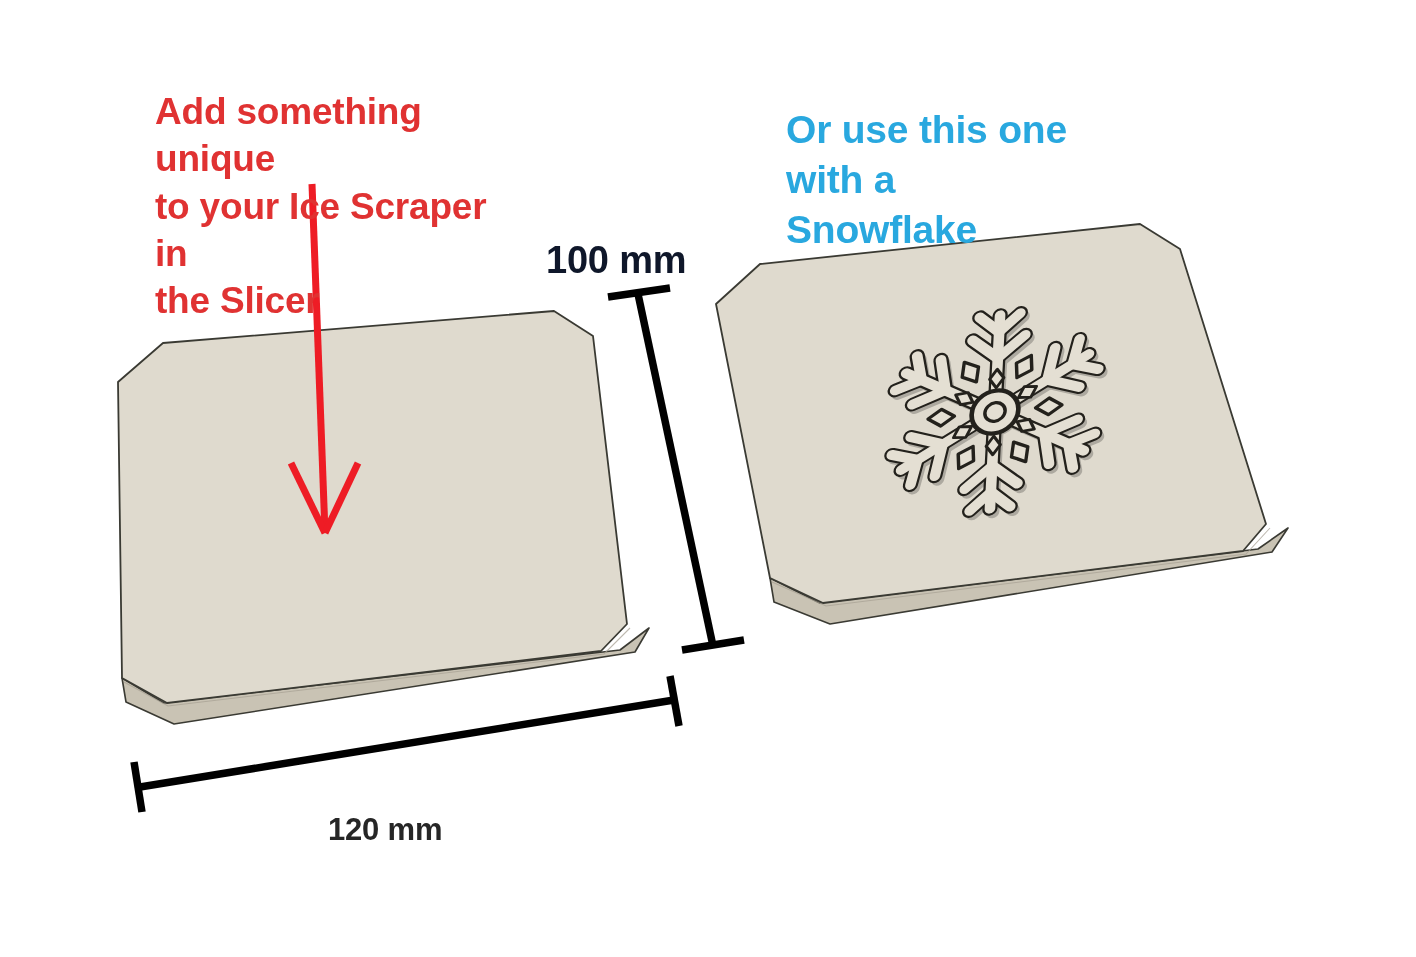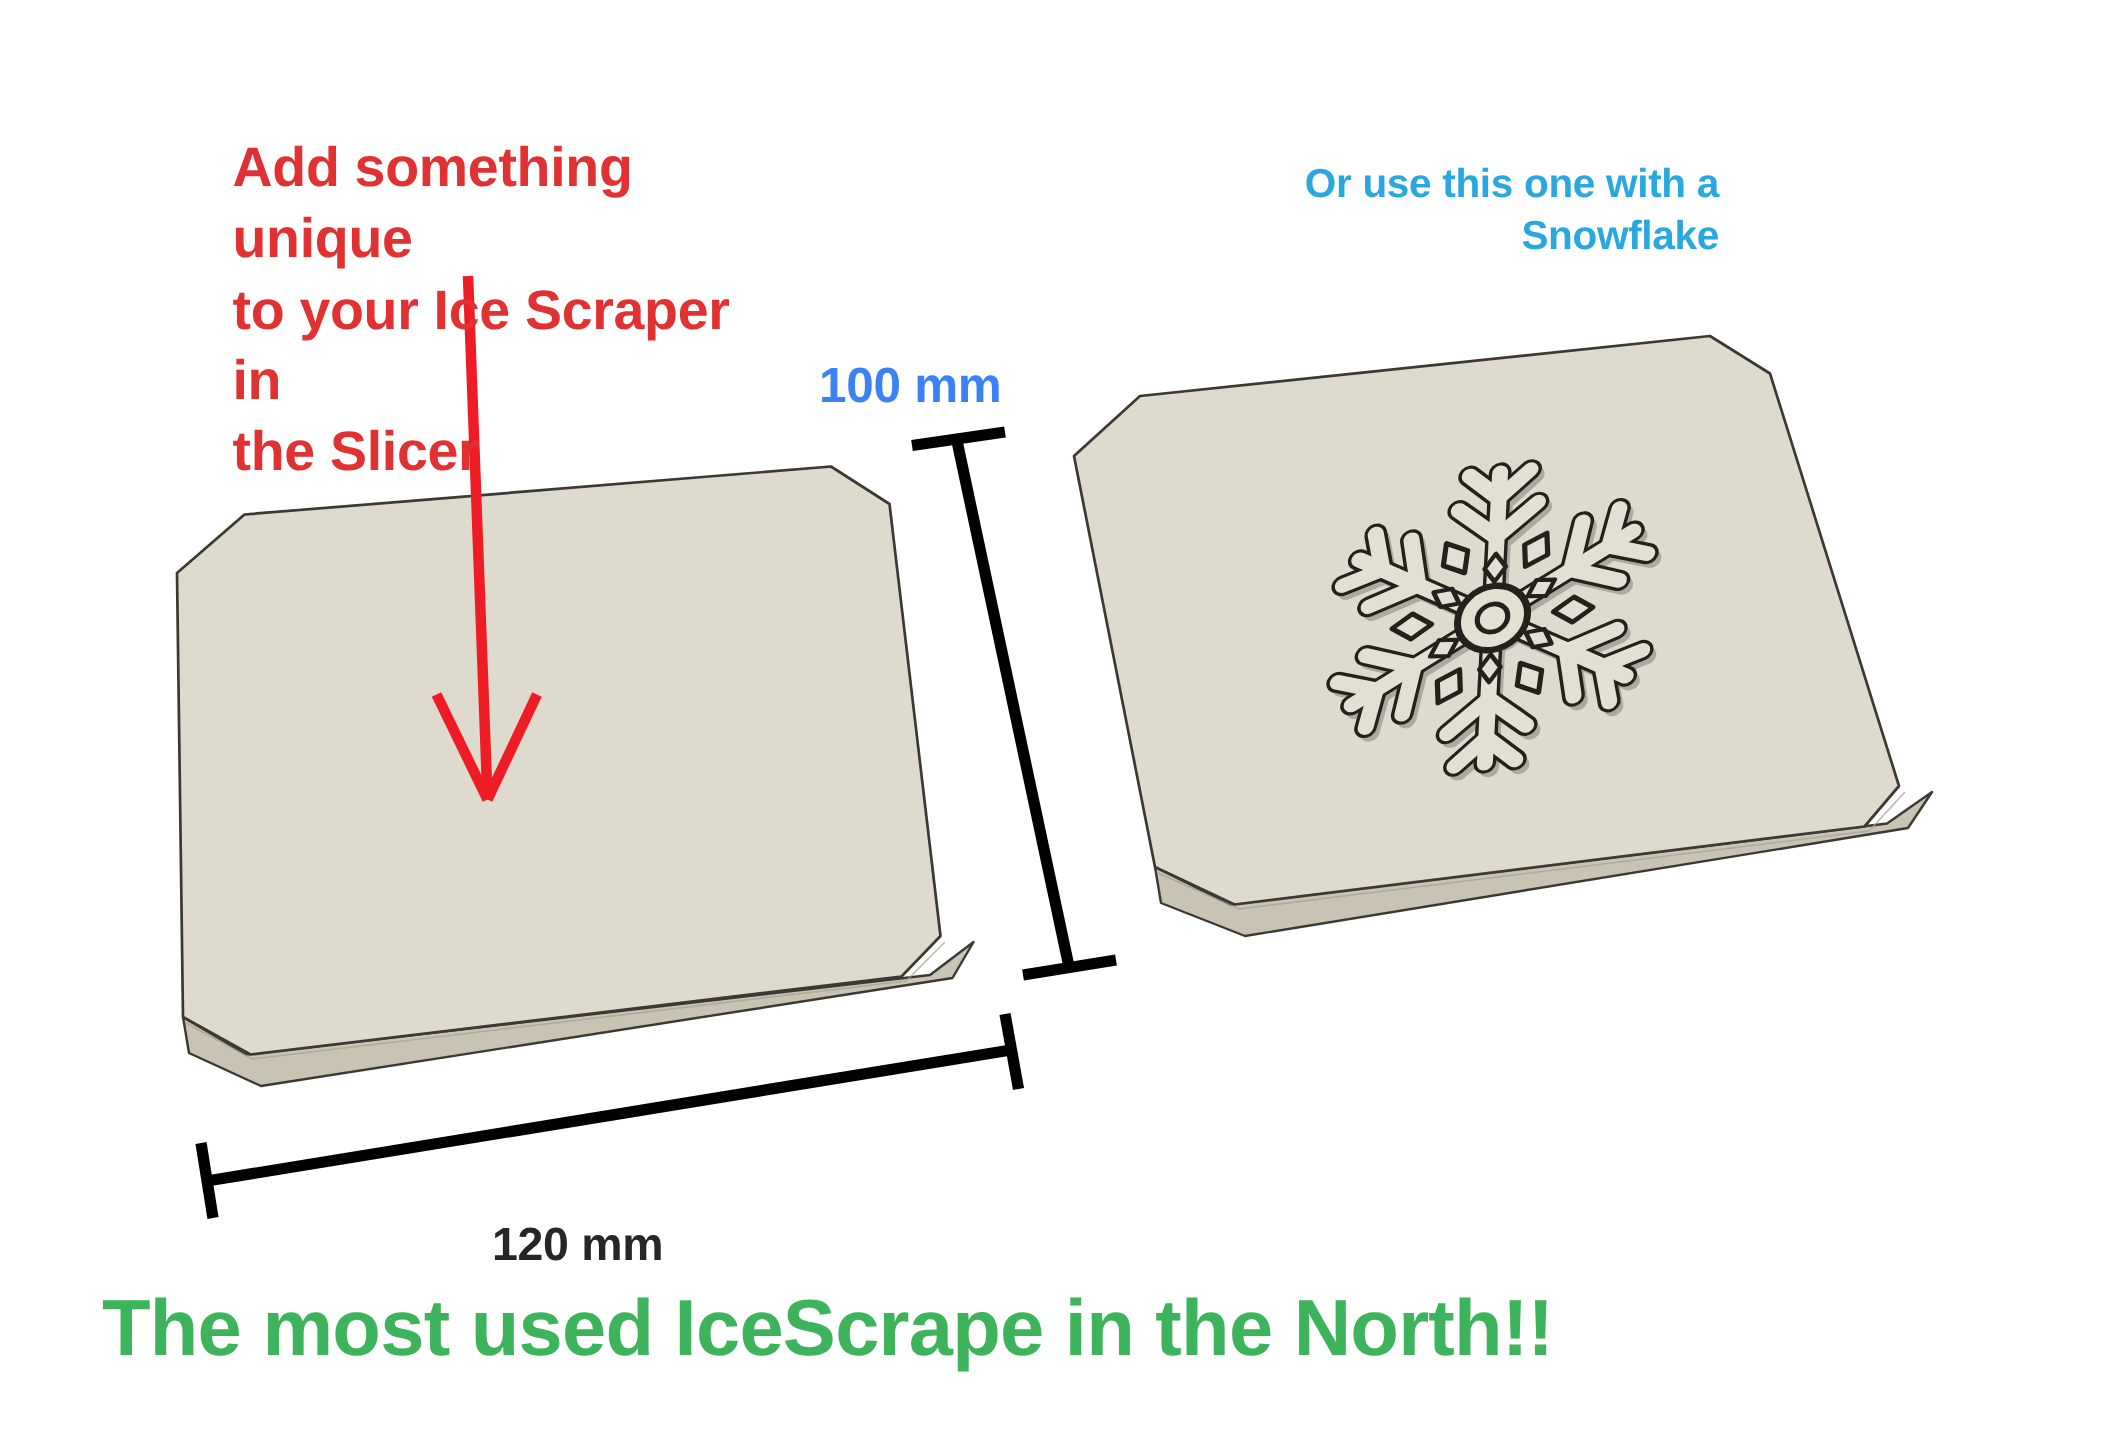--- a/index.html
+++ b/index.html
@@ -36,29 +36,28 @@
     left: 155px;
     top: 88px;
     width: 370px;
     font-size: 37px;
     color: #E03232;
   }
   #note-blue {
     left: 786px;
     top: 105px;
     width: 360px;
-    font-size: 27px;
+    font-size: 39px;
     color: #29A8DF;
-    text-align: right;
   }
   #dim-v-label {
     left: 546px;
     top: 236px;
-    font-size: 33px;
-    color: #3b82f6;
+    font-size: 38px;
+    color: #0f172a;
   }
   #dim-h-label {
     left: 328px;
     top: 810px;
     font-size: 31px;
     color: #262626;
   }
   #tagline {
     left: 68px;
     top: 852px;
@@ -179,15 +178,14 @@
 to your Ice Scraper in
 the Slicer</div>
 
   <div class="anno" id="note-blue">Or use this one with a
 Snowflake</div>
 
   <div class="anno" id="dim-v-label">100 mm</div>
 
   <div class="anno" id="dim-h-label">120 mm</div>
 
-  <div class="anno" id="tagline">The most used IceScrape in the North!!</div>
 
 </div>
 
 </body></html>

